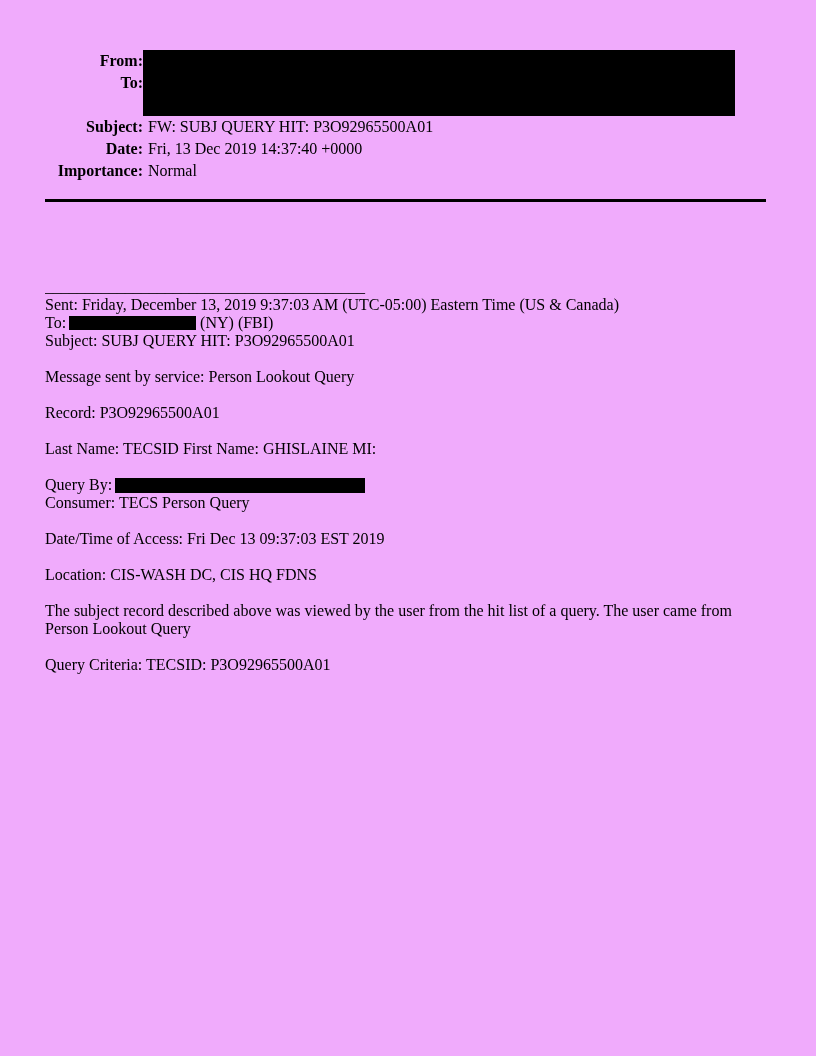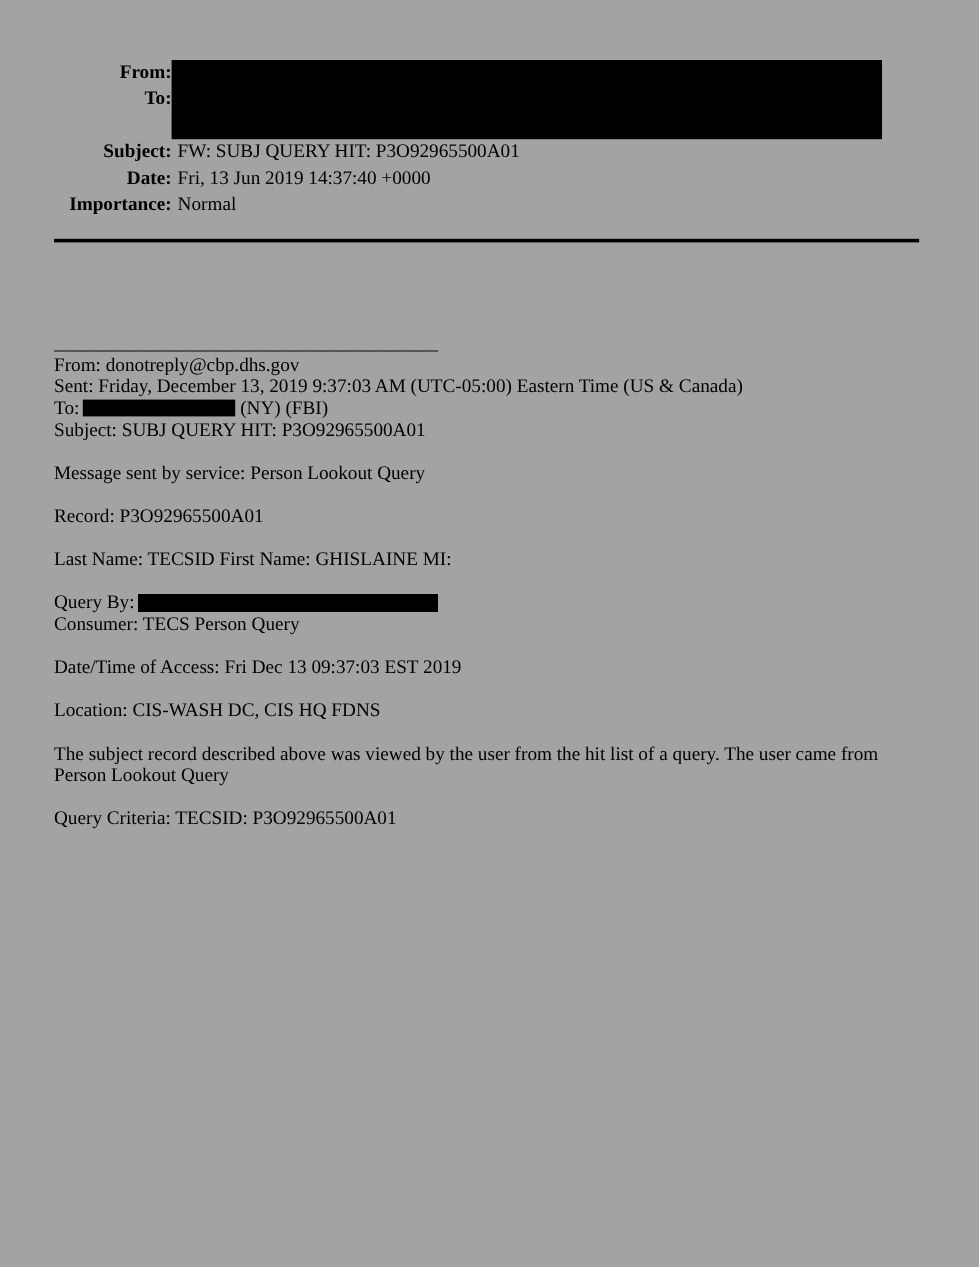--- a/index.html
+++ b/index.html
@@ -1,20 +1,20 @@
 <!DOCTYPE html>
 <html><head>
 <meta charset="utf-8">
 <style>
   * { margin: 0; padding: 0; box-sizing: border-box; }
   html, body { background: #ffffff; }
   .page {
     width: 816px;
     height: 1056px;
-    background: #a3a3a3;
+    background: #f0abfc;
     color: #000000;
     font-family: "Liberation Serif", "DejaVu Serif", serif;
     position: relative;
     overflow: hidden;
   }
   
   .email-header {
     position: relative;
     margin: 50px 0 0 45px;
     width: 726px;
@@ -81,34 +81,33 @@
       <span class="hlabel">To:</span>
       <span class="hvalue"></span>
     </div>
     <div class="hrow spacer"></div>
     <div class="hrow">
       <span class="hlabel">Subject:</span>
       <span class="hvalue">FW: SUBJ QUERY HIT: P3O92965500A01</span>
     </div>
     <div class="hrow">
       <span class="hlabel">Date:</span>
-      <span class="hvalue">Fri, 13 Jun 2019 14:37:40 +0000</span>
+      <span class="hvalue">Fri, 13 Dec 2019 14:37:40 +0000</span>
     </div>
     <div class="hrow">
       <span class="hlabel">Importance:</span>
       <span class="hvalue">Normal</span>
     </div>
     <div class="header-redaction"></div>
   </div>
 
   <div class="rule"></div>
 
   <div class="email-body">
     <div class="line sep">________________________________________</div>
-    <div class="line">From: donotreply@cbp.dhs.gov</div>
     <div class="line">Sent: Friday, December 13, 2019 9:37:03 AM (UTC-05:00) Eastern Time (US &amp; Canada)</div>
     <div class="line"><span>To:</span><span class="redact to"></span><span>(NY) (FBI)</span></div>
     <div class="line">Subject: SUBJ QUERY HIT: P3O92965500A01</div>
     <div class="line blank"></div>
     <div class="line">Message sent by service: Person Lookout Query</div>
     <div class="line blank"></div>
     <div class="line">Record: P3O92965500A01</div>
     <div class="line blank"></div>
     <div class="line">Last Name: TECSID First Name: GHISLAINE MI:</div>
     <div class="line blank"></div>

